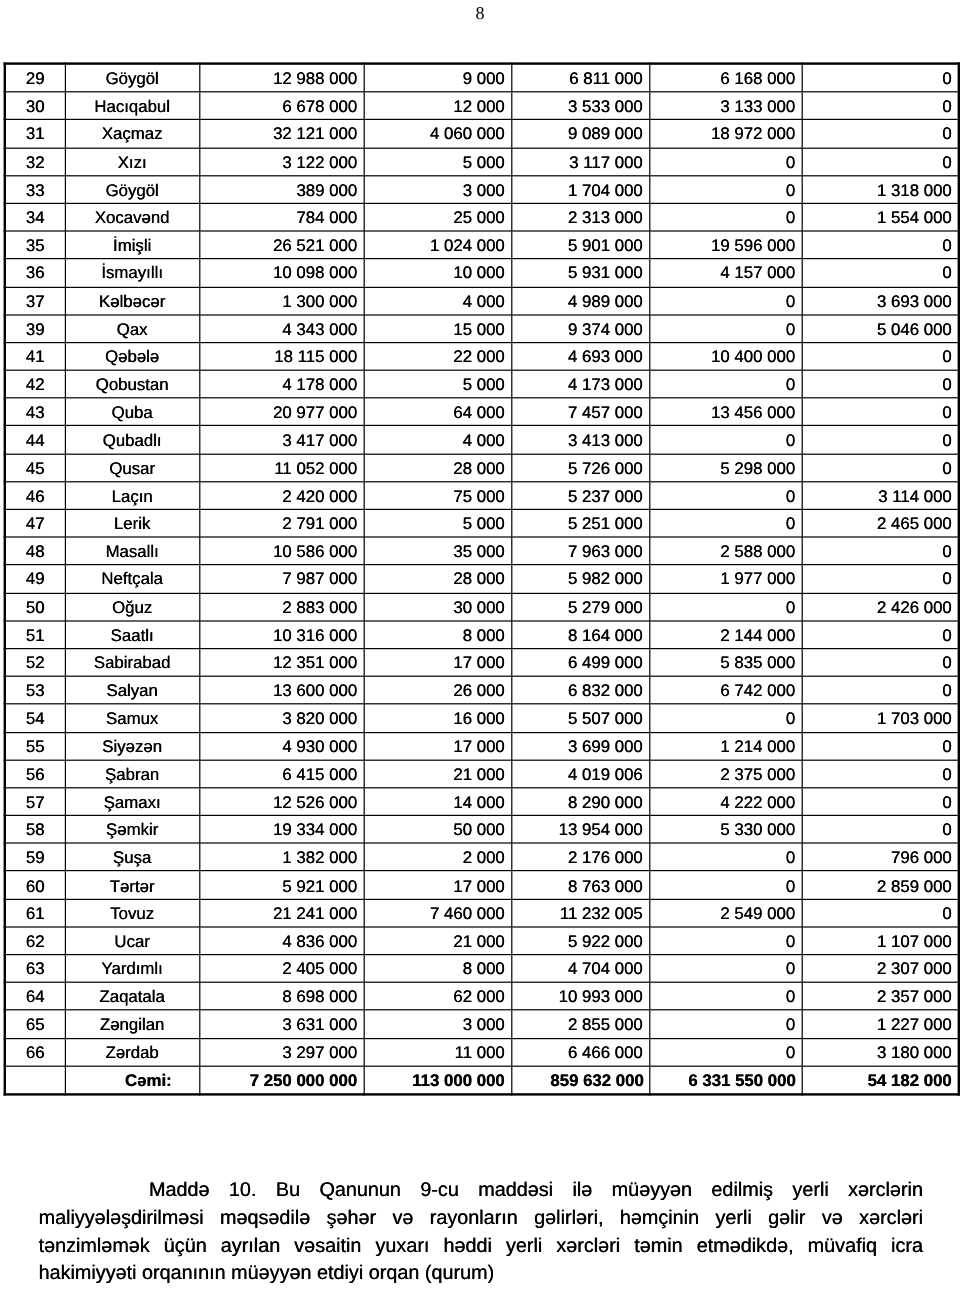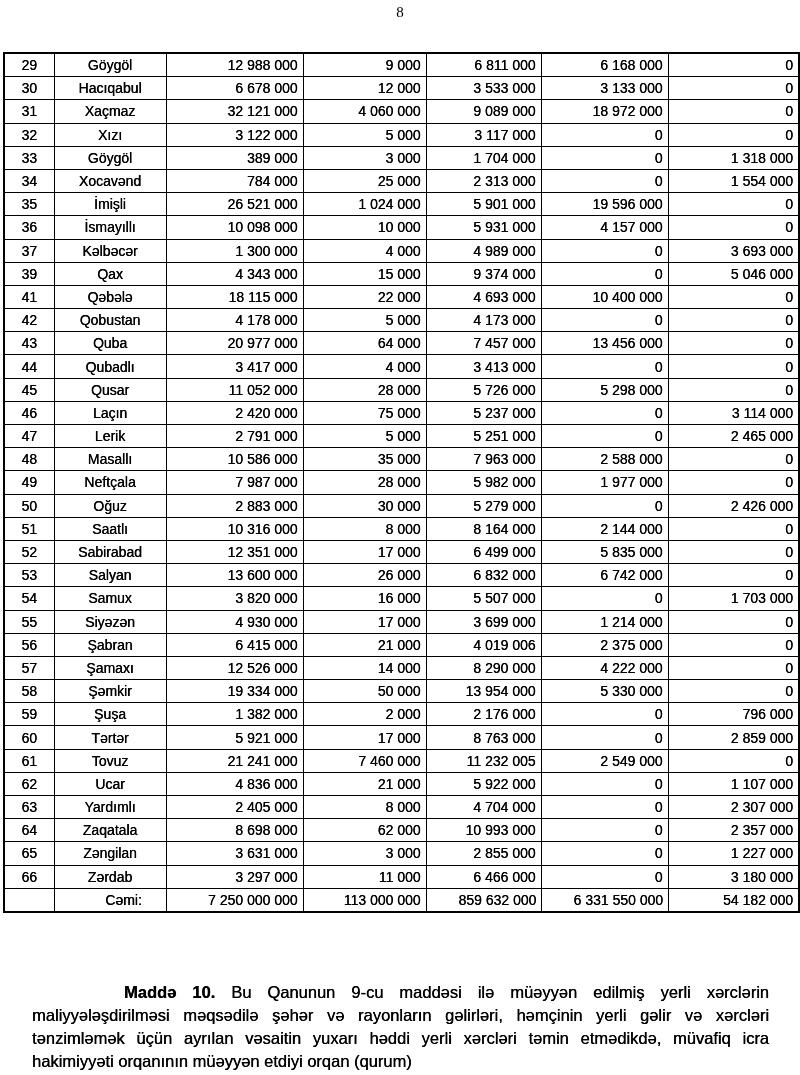--- a/index.html
+++ b/index.html
@@ -30,30 +30,30 @@
     padding:0 5px;
     overflow:hidden;
     white-space:nowrap;
     vertical-align:middle;
   }
   .budget-table{border:2px solid #000;}
   .c-no{text-align:center;padding:0 2px;}
   .c-name{text-align:center;padding-left:8px;}
   .num{text-align:right;}
   .raised{vertical-align:top;padding-top:1px;}
-  .total-row td{font-weight:normal;padding-left:32px;}
+  .total-row td{font-weight:bold;padding-left:32px;}
   .article{
     position:absolute;top:981px;left:32px;width:737px;
     margin:0;
     font-size:16.5px;line-height:23px;
     text-align:justify;
     text-indent:92px;
     text-shadow:0.3px 0 0 #000;
   }
-  .article .bold{font-weight:bold;margin-top:44px;}
+  .article .bold{font-weight:normal;margin-top:44px;}
 </style>
 </head>
 <body>
 
 <div class="page">
 
   <div class="page-number">8</div>
 
   <table class="budget-table">
     <colgroup>

